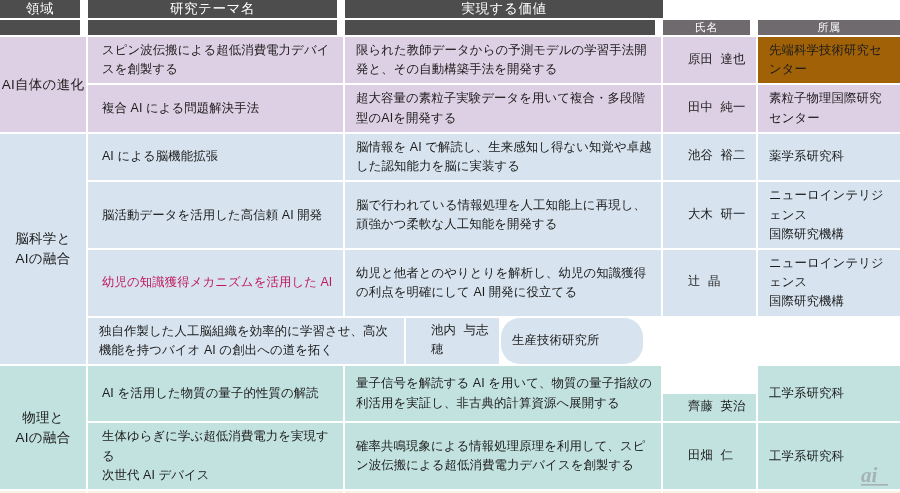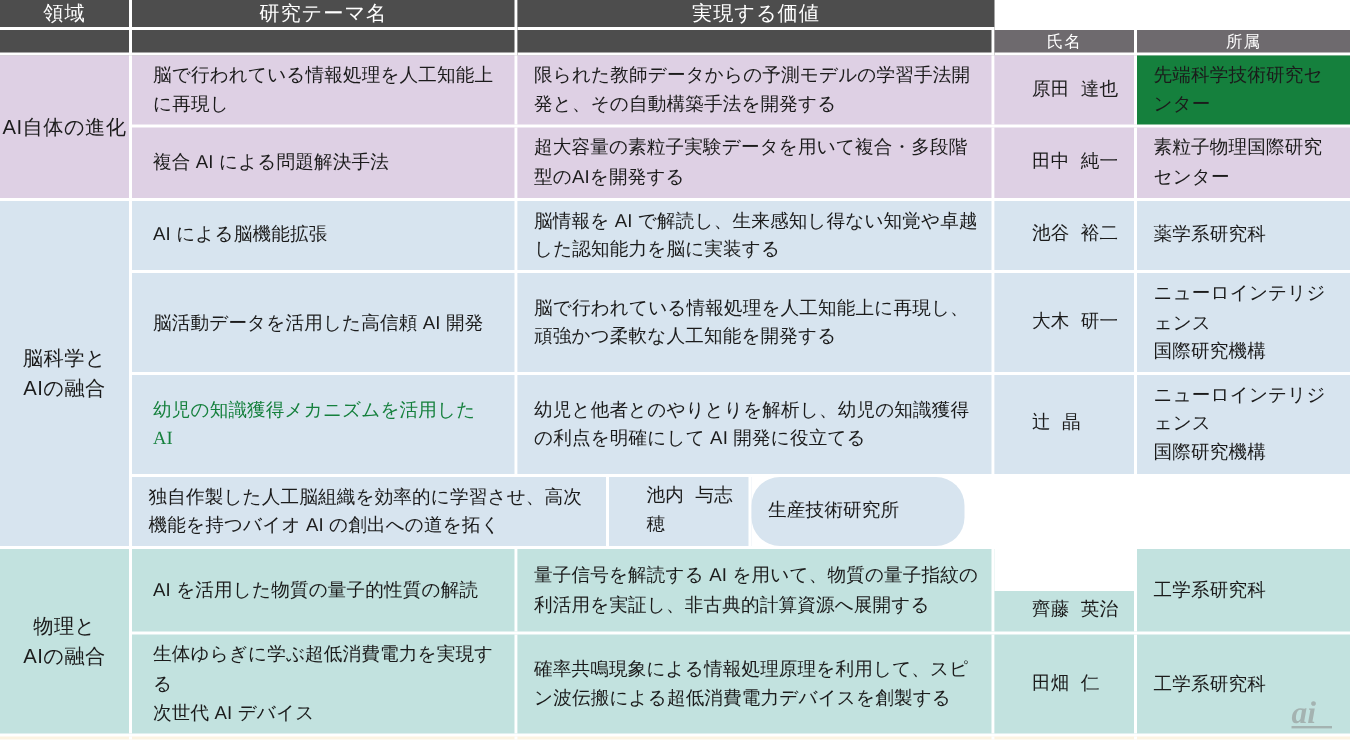--- a/index.html
+++ b/index.html
@@ -19,21 +19,21 @@
   .thead{display:flex;flex-direction:column;width:900px;}
   .thead-row{display:flex;width:900px;}
   .hcell{
     box-sizing:border-box;
     background:#4d4d4d;
     color:#ffffff;
     display:flex;align-items:center;justify-content:center;
     text-align:center;
     font-size:13.5px;
     letter-spacing:.6px;
-    border-right:2px solid #eab308;
+    border-right:8px solid #eab308;
     border-bottom:2px solid #ffffff;
   }
   .hcell.sub{background:#6e6a6e;font-size:11px;}
   .hcell.blank{background:#4d4d4d;border-bottom:2px solid #ffffff;}
   .hcell:last-child{border-right:0;}
   
   .c-area{width:88px;min-width:88px;}
   .c-theme{width:257px;min-width:257px;}
   .c-value{width:318px;min-width:318px;}
   .c-name{width:95px;min-width:95px;}
@@ -99,24 +99,24 @@
       <div class="hcell sub c-name" style="background: rgb(110, 106, 110); color: rgb(255, 255, 255); border-color: rgb(255, 255, 255);">氏名</div>
       <div class="hcell sub c-affil" style="background: rgb(110, 106, 110); color: rgb(255, 255, 255); border-color: rgb(255, 255, 255);">所属</div>
     </div>
   </div>
 
   <div class="tbody" id="tbody">
       <div class="section sec-a" style="flex: 2 1 0px; border-color: rgb(255, 255, 255);">
         <div class="area-cell c-area" style="background: rgb(222, 208, 228); color: rgb(27, 27, 27); border-color: rgb(255, 255, 255);">AI自体の進化</div>
         <div class="rows">
           <div class="row">
-            <div class="cell theme c-theme" style="background: rgb(222, 208, 228); color: rgb(27, 27, 27); border-color: rgb(255, 255, 255);">脳で行われている情報処理を人工知能上に再現し</div>
+            <div class="cell theme c-theme" style="background: rgb(222, 208, 228); color: rgb(27, 27, 27); border-color: rgb(255, 255, 255);">スピン波伝搬による超低消費電力デバイスを創製する</div>
             <div class="cell value c-value" style="background: rgb(222, 208, 228); color: rgb(27, 27, 27); border-color: rgb(255, 255, 255);">限られた教師データからの予測モデルの学習手法開発と、その自動構築手法を開発する</div>
             <div class="cell name c-name" style="background: rgb(222, 208, 228); color: rgb(27, 27, 27); border-color: rgb(255, 255, 255);">原田 達也</div>
-            <div class="cell affil c-affil" style="background: #15803d; color: rgb(27, 27, 27); border-color: rgb(255, 255, 255);">先端科学技術研究センター</div>
+            <div class="cell affil c-affil" style="background: #a16207; color: rgb(27, 27, 27); border-color: rgb(255, 255, 255);">先端科学技術研究センター</div>
           </div>
           <div class="row">
             <div class="cell theme c-theme" style="background: rgb(222, 208, 228); color: rgb(27, 27, 27); border-color: rgb(255, 255, 255);">複合 AI による問題解決手法</div>
             <div class="cell value c-value" style="background: rgb(222, 208, 228); color: rgb(27, 27, 27); border-color: rgb(255, 255, 255);">超大容量の素粒子実験データを用いて複合・多段階型のAIを開発する</div>
             <div class="cell name c-name" style="background: rgb(222, 208, 228); color: rgb(27, 27, 27); border-color: rgb(255, 255, 255);">田中 純一</div>
             <div class="cell affil c-affil" style="background: rgb(222, 208, 228); color: rgb(27, 27, 27); border-color: rgb(255, 255, 255);">素粒子物理国際研究センター</div>
           </div>
         </div>
       </div>
       <div class="section sec-b" style="flex: 4 1 0px; border-color: rgb(255, 255, 255);">
@@ -128,21 +128,21 @@
             <div class="cell name c-name" style="background: rgb(215, 228, 239); color: rgb(27, 27, 27); border-color: rgb(255, 255, 255);">池谷 裕二</div>
             <div class="cell affil c-affil" style="background: rgb(215, 228, 239); color: rgb(27, 27, 27); border-color: rgb(255, 255, 255);">薬学系研究科</div>
           </div>
           <div class="row">
             <div class="cell theme c-theme" style="background: rgb(215, 228, 239); color: rgb(27, 27, 27); border-color: rgb(255, 255, 255);">脳活動データを活用した高信頼 AI 開発</div>
             <div class="cell value c-value" style="background: rgb(215, 228, 239); color: rgb(27, 27, 27); border-color: rgb(255, 255, 255);">脳で行われている情報処理を人工知能上に再現し、頑強かつ柔軟な人工知能を開発する</div>
             <div class="cell name c-name" style="background: rgb(215, 228, 239); color: rgb(27, 27, 27); border-color: rgb(255, 255, 255);">大木 研一</div>
             <div class="cell affil c-affil" style="background: rgb(215, 228, 239); color: rgb(27, 27, 27); border-color: rgb(255, 255, 255);">ニューロインテリジェンス<br>国際研究機構</div>
           </div>
           <div class="row">
-            <div class="cell theme c-theme" style="background: rgb(215, 228, 239); color: #15803d; border-color: rgb(255, 255, 255); font-family: Liberation Serif, serif;">幼児の知識獲得メカニズムを活用した AI</div>
+            <div class="cell theme c-theme" style="background: rgb(215, 228, 239); color: #be185d; border-color: rgb(255, 255, 255);">幼児の知識獲得メカニズムを活用した AI</div>
             <div class="cell value c-value" style="background: rgb(215, 228, 239); color: rgb(27, 27, 27); border-color: rgb(255, 255, 255);">幼児と他者とのやりとりを解析し、幼児の知識獲得の利点を明確にして AI 開発に役立てる</div>
             <div class="cell name c-name" style="background: rgb(215, 228, 239); color: rgb(27, 27, 27); border-color: rgb(255, 255, 255);">辻 晶</div>
             <div class="cell affil c-affil" style="background: rgb(215, 228, 239); color: rgb(27, 27, 27); border-color: rgb(255, 255, 255);">ニューロインテリジェンス<br>国際研究機構</div>
           </div>
           <div class="row">
             <div class="cell value c-value" style="background: rgb(215, 228, 239); color: rgb(27, 27, 27); border-color: rgb(255, 255, 255);">独自作製した人工脳組織を効率的に学習させ、高次機能を持つバイオ AI の創出への道を拓く</div>
             <div class="cell name c-name" style="background: rgb(215, 228, 239); color: rgb(27, 27, 27); border-color: rgb(255, 255, 255);">池内 与志穂</div>
             <div class="cell affil c-affil" style="background: rgb(215, 228, 239); color: rgb(27, 27, 27); border-color: rgb(255, 255, 255); border-radius: 19px;">生産技術研究所</div>
           </div>
         </div>

